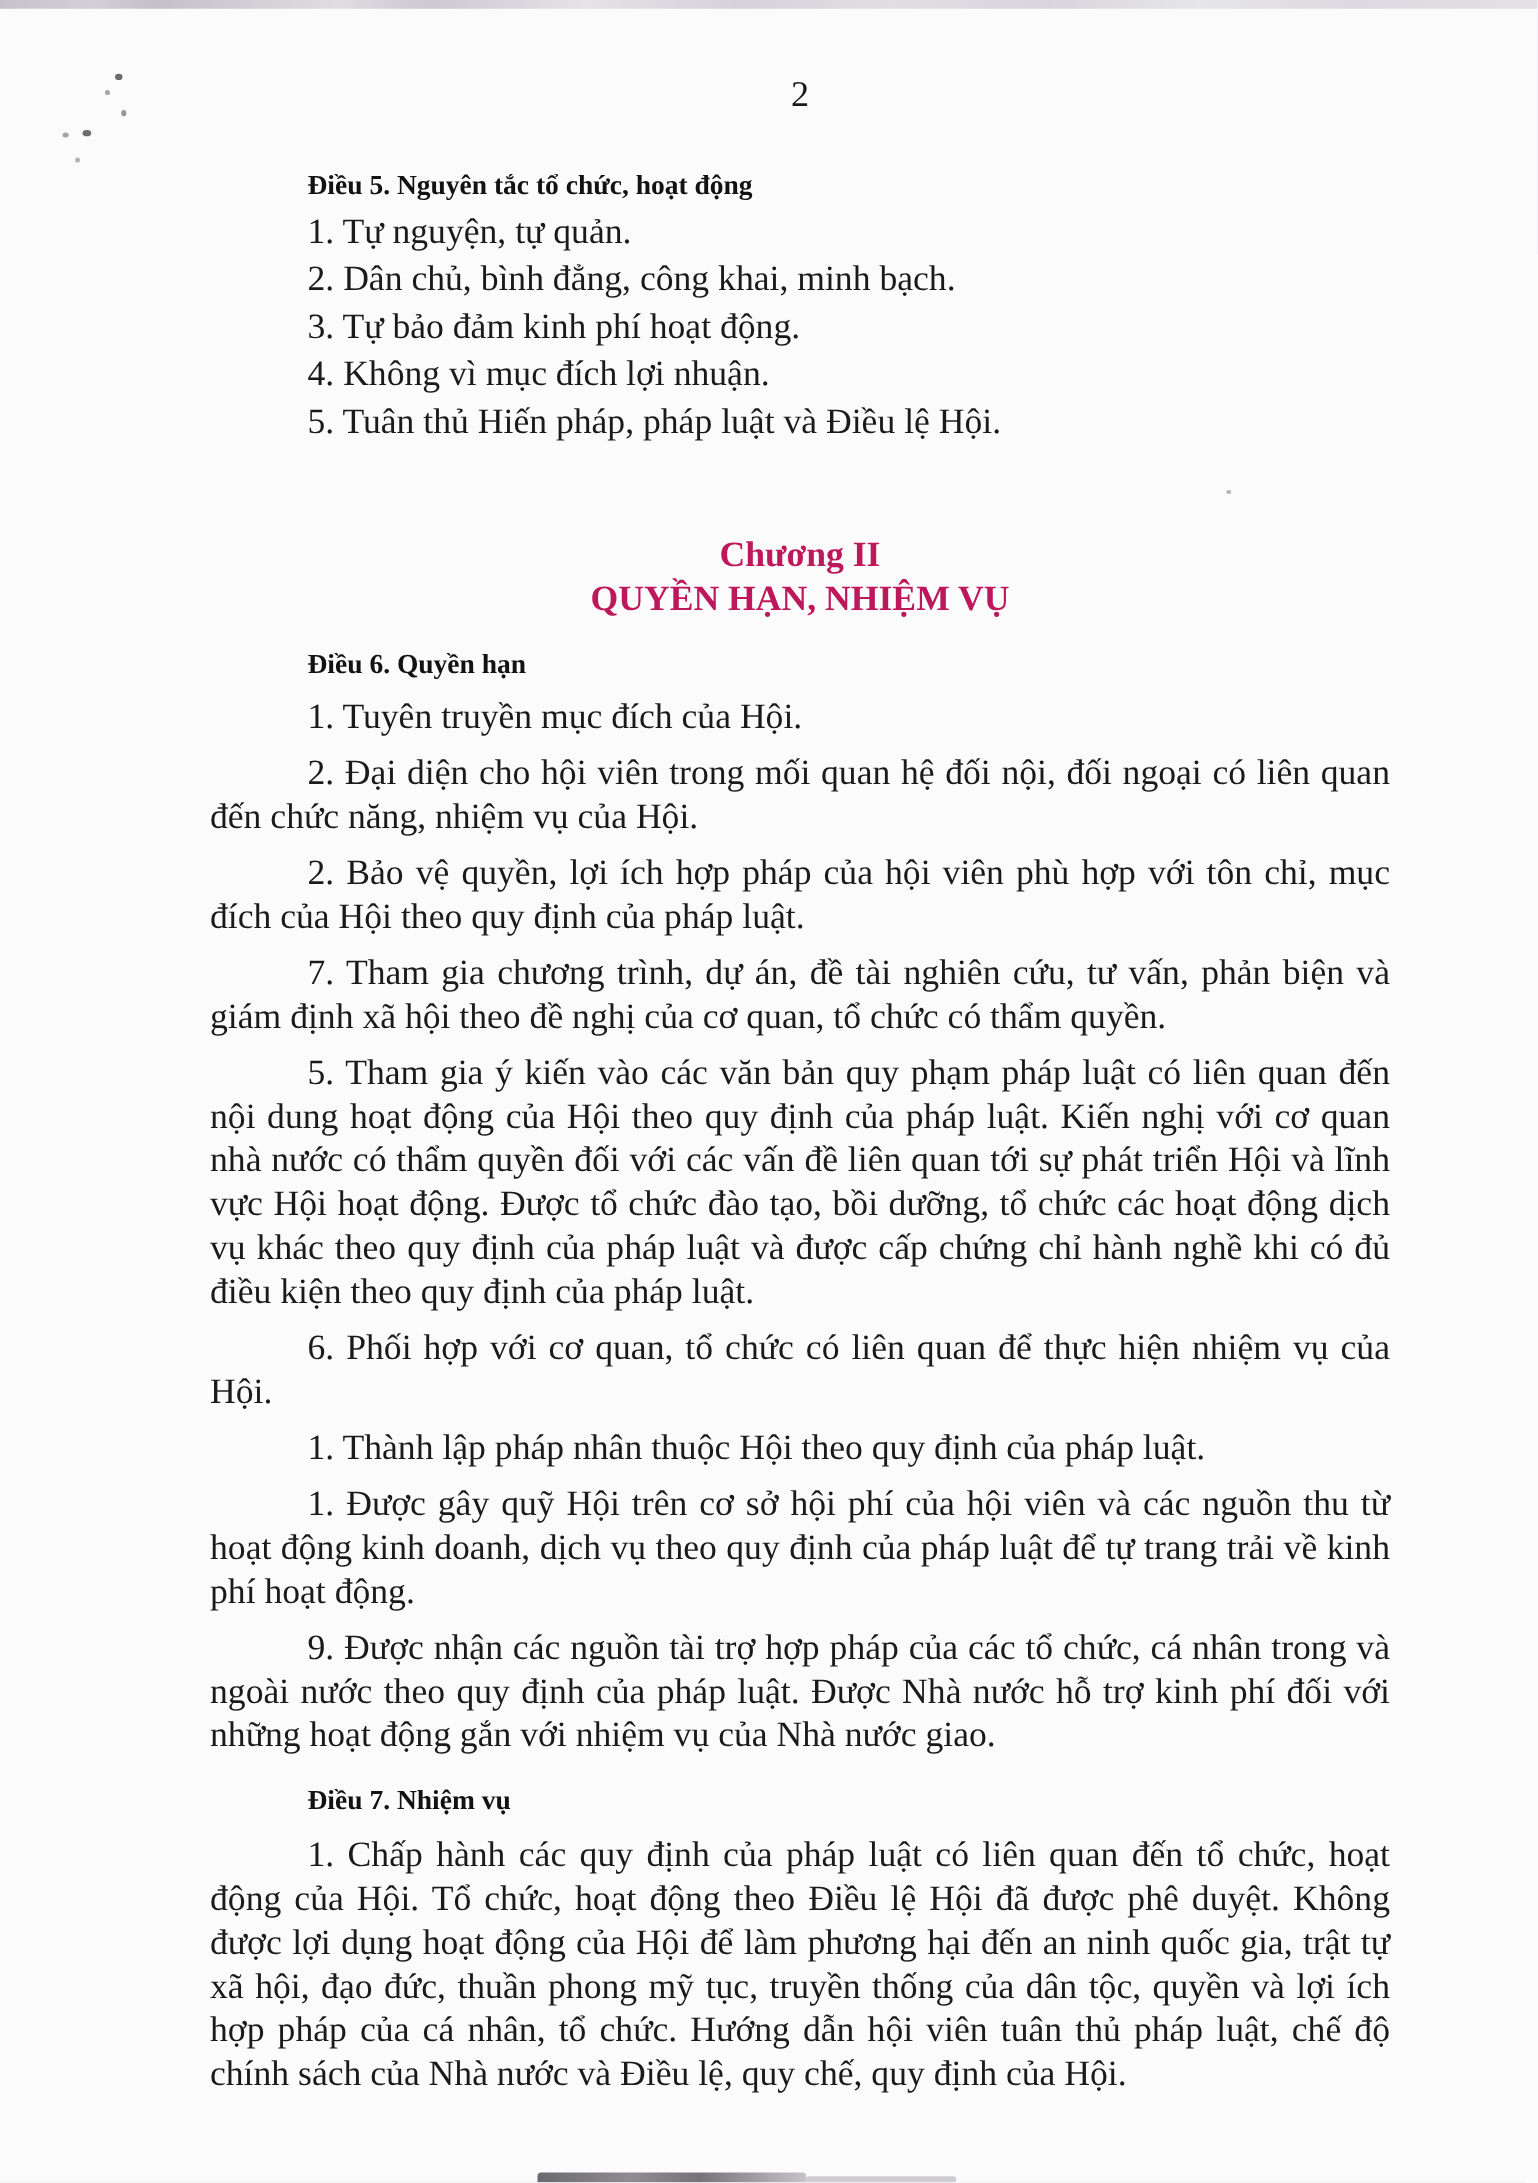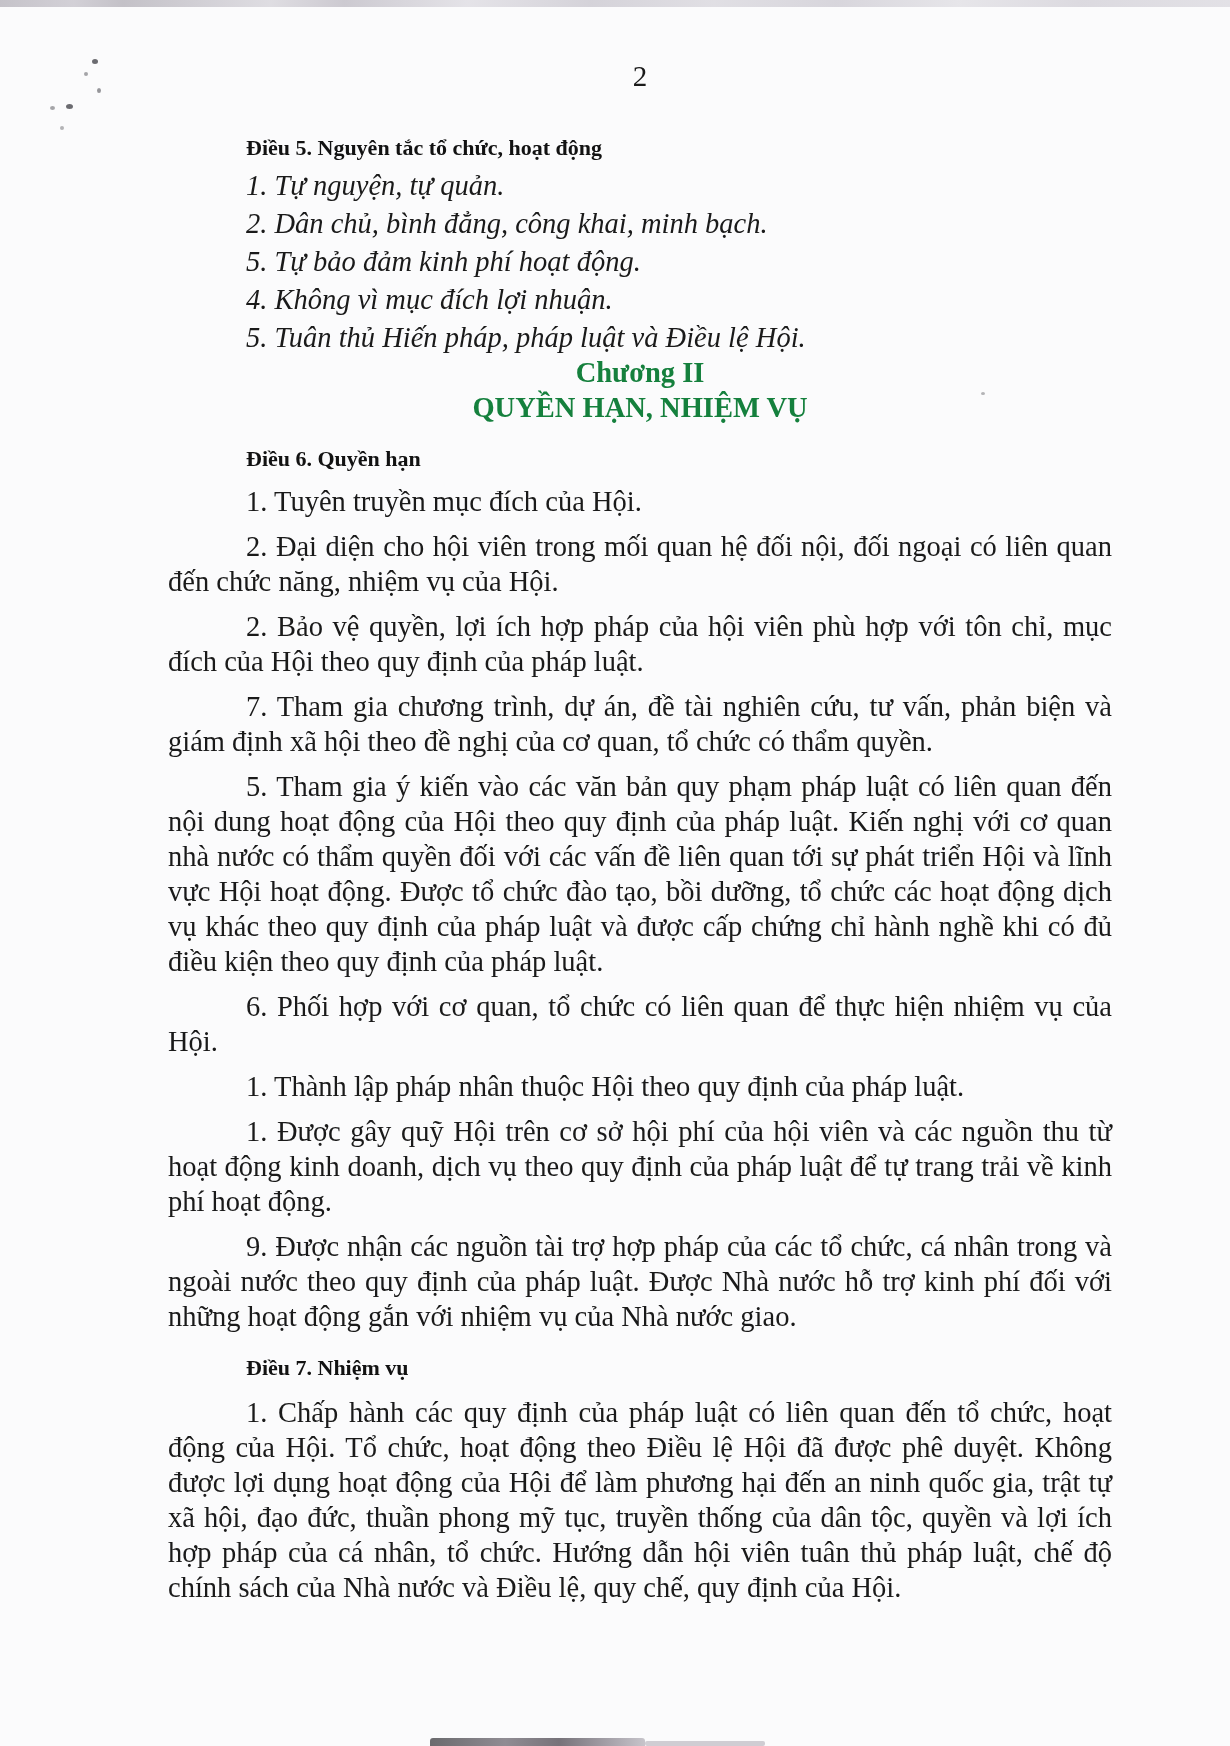--- a/index.html
+++ b/index.html
@@ -52,26 +52,26 @@
     margin:0;
     text-indent:78px;
     color:#121212;
   }
   .h-dieu5{margin-top:34px;}
   .h-dieu6{margin-top:16px;}
   .h-dieu7{margin-top:16px;}
   .simple-item{
     margin:3px 0 0 0;
     text-indent:78px;
-    font-style:italic;
   }
   .chapter{
+    margin-top:72px;
     text-align:center;
     font-weight:bold;
-    color:#15803d;
+    color:#be185d;
   }
   .chapter div{line-height:35px;}
   .para{
     margin:10px 0 0 0;
     text-indent:78px;
     text-align:justify;
   }
   .first-para{margin-top:8px;}
 </style>
 </head>
@@ -89,21 +89,21 @@
   <div class="speck" style="left:60px;top:126px;width:4px;height:4px;opacity:.5;"></div>
   <div class="speck" style="left:981px;top:392px;width:4px;height:3px;opacity:.5;"></div>
 
   <div class="content">
 
     <div class="pagenum">2</div>
 
     <h2 class="article-heading h-dieu5">Điều 5. Nguyên tắc tổ chức, hoạt động</h2>
     <p class="simple-item">1. Tự nguyện, tự quản.</p>
     <p class="simple-item">2. Dân chủ, bình đẳng, công khai, minh bạch.</p>
-    <p class="simple-item">5. Tự bảo đảm kinh phí hoạt động.</p>
+    <p class="simple-item">3. Tự bảo đảm kinh phí hoạt động.</p>
     <p class="simple-item">4. Không vì mục đích lợi nhuận.</p>
     <p class="simple-item">5. Tuân thủ Hiến pháp, pháp luật và Điều lệ Hội.</p>
 
     <div class="chapter">
       <div>Chương II</div>
       <div>QUYỀN HẠN, NHIỆM VỤ</div>
     </div>
 
     <h2 class="article-heading h-dieu6">Điều 6. Quyền hạn</h2>
     <p class="para first-para">1. Tuyên truyền mục đích của Hội.</p>

